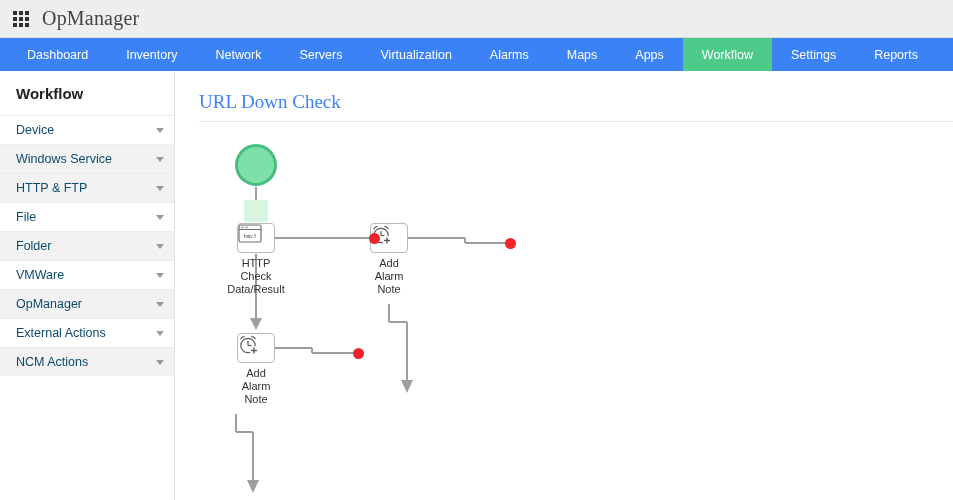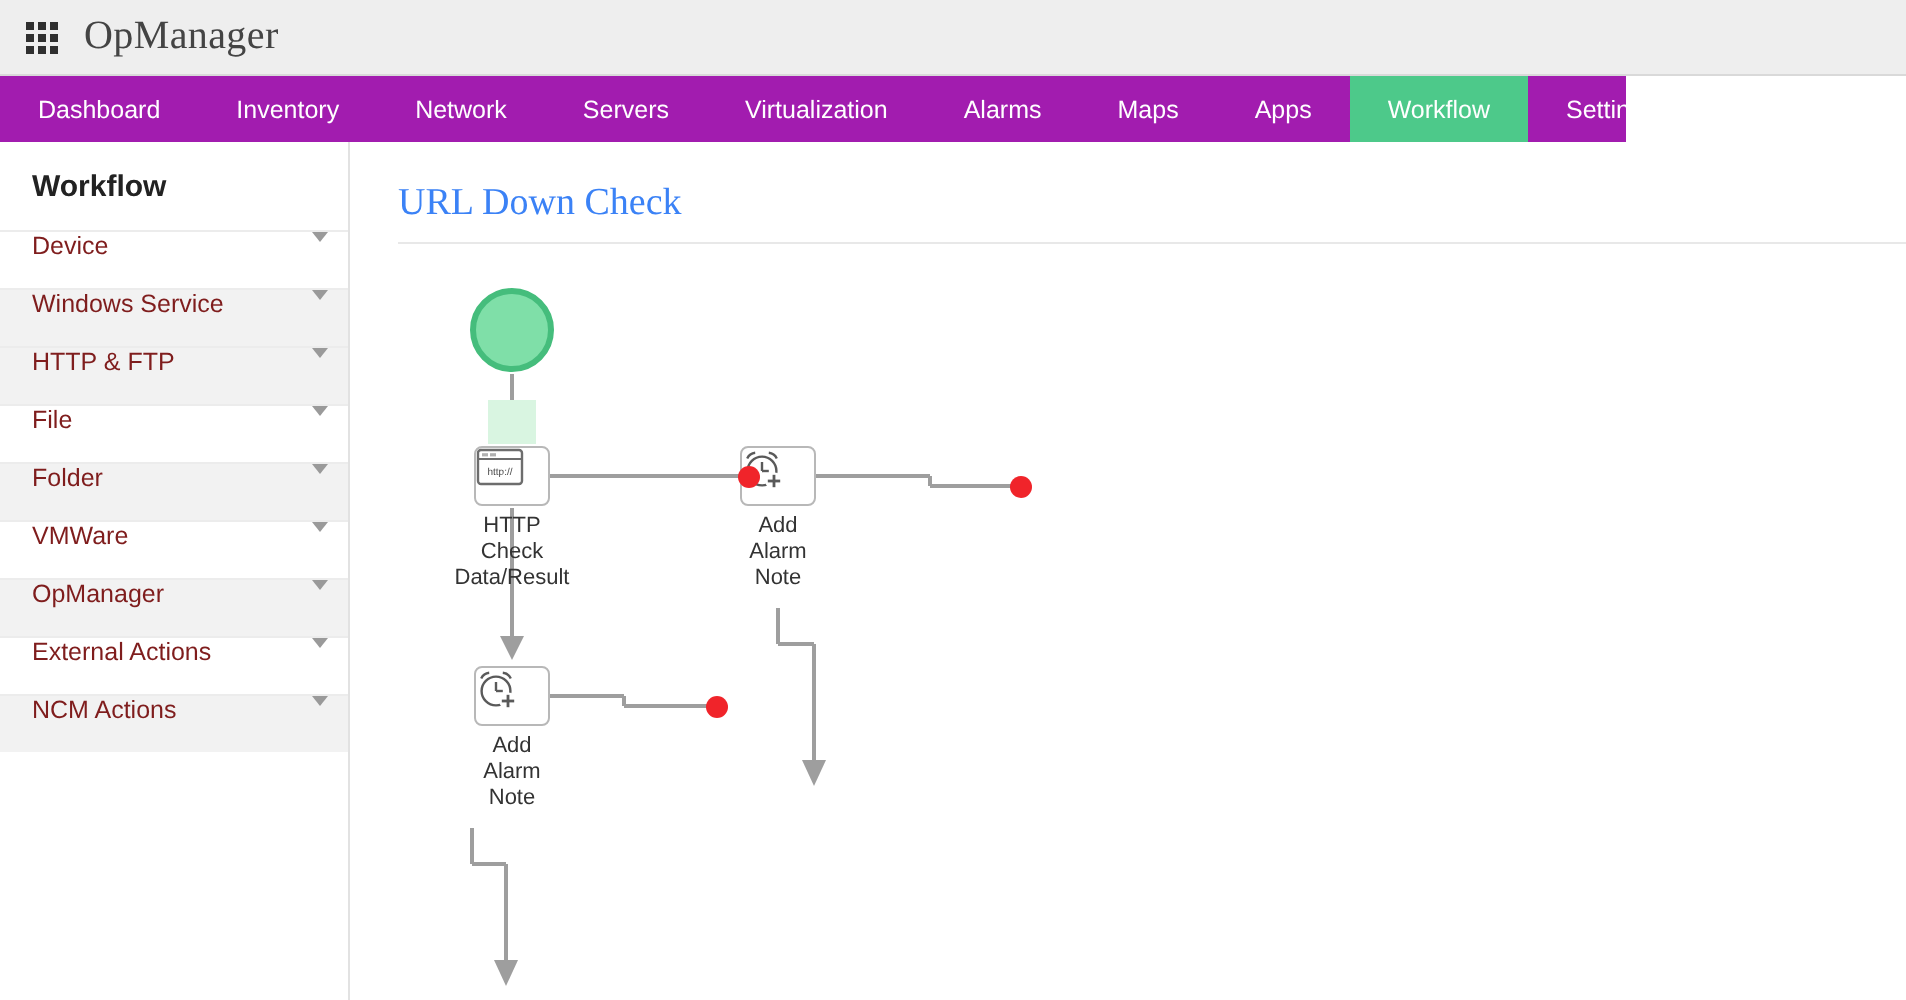--- a/index.html
+++ b/index.html
@@ -31,22 +31,22 @@
   .brand {
     font-family: "Liberation Serif", serif;
     font-size: 20px;
     color: #444444;
     letter-spacing: 0.2px;
   }
 
   
   .navbar {
     position: absolute; left: 0; top: 38px;
-    width: 813px; height: 33px;
-    background: #a21caf;
+    width: 953px; height: 33px;
+    background: #3b82f6;
     display: flex;
     align-items: stretch;
   }
   .nav-item {
     display: flex; align-items: center; justify-content: center;
     height: 33px;
     padding: 0 19px;
     color: #ffffff;
     font-size: 12.5px;
     white-space: nowrap;
@@ -65,24 +65,24 @@
   .sidebar-title {
     height: 44px;
     display: flex; align-items: center;
     padding-left: 16px;
     font-size: 15px;
     font-weight: bold;
     color: #222222;
   }
   .side-item {
     height: 29px;
-    display: flex; align-items: flex-start;
+    display: flex; align-items: center;
     padding: 0 10px 0 16px;
     font-size: 12.5px;
-    color: #7f1d1d;
+    color: #0c4a6e;
     border-top: 1px solid #ececec;
     cursor: pointer;
   }
   .side-item.alt { background: #f2f2f2; }
   .side-item .lbl { flex: 1; }
   .caret {
     width: 0; height: 0;
     border-left: 4px solid transparent;
     border-right: 4px solid transparent;
     border-top: 5px solid #9a9a9a;

